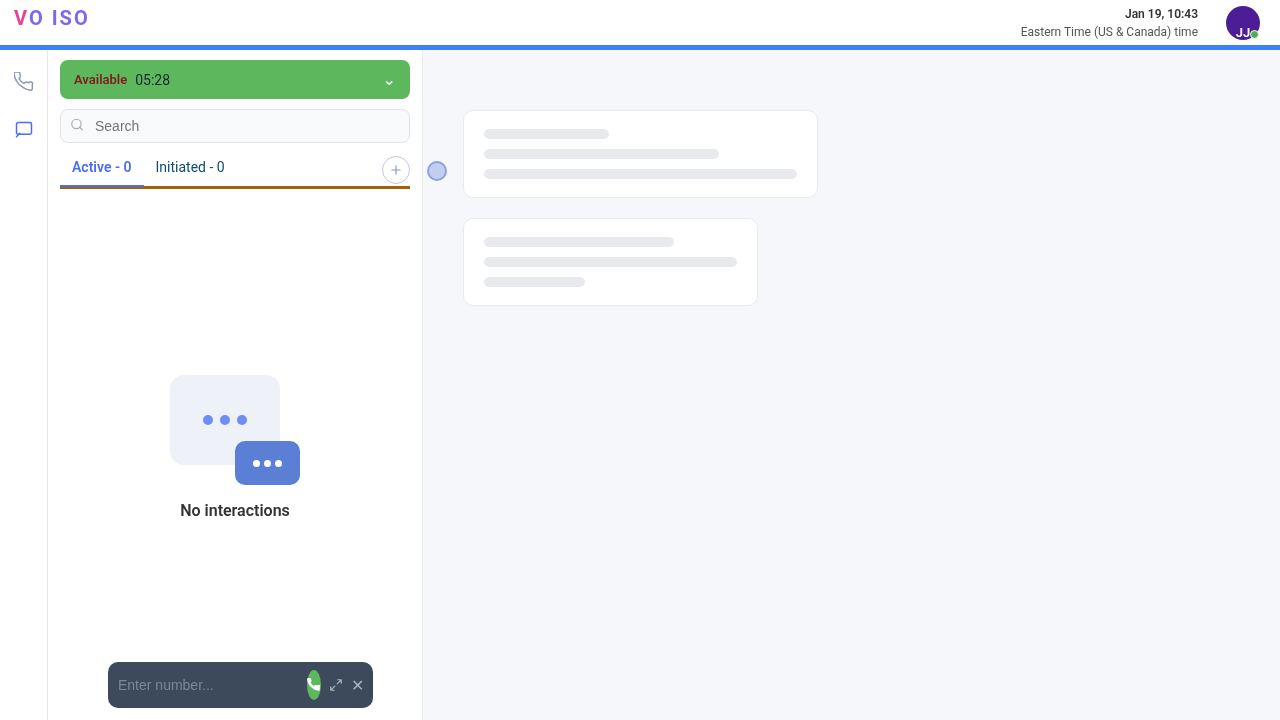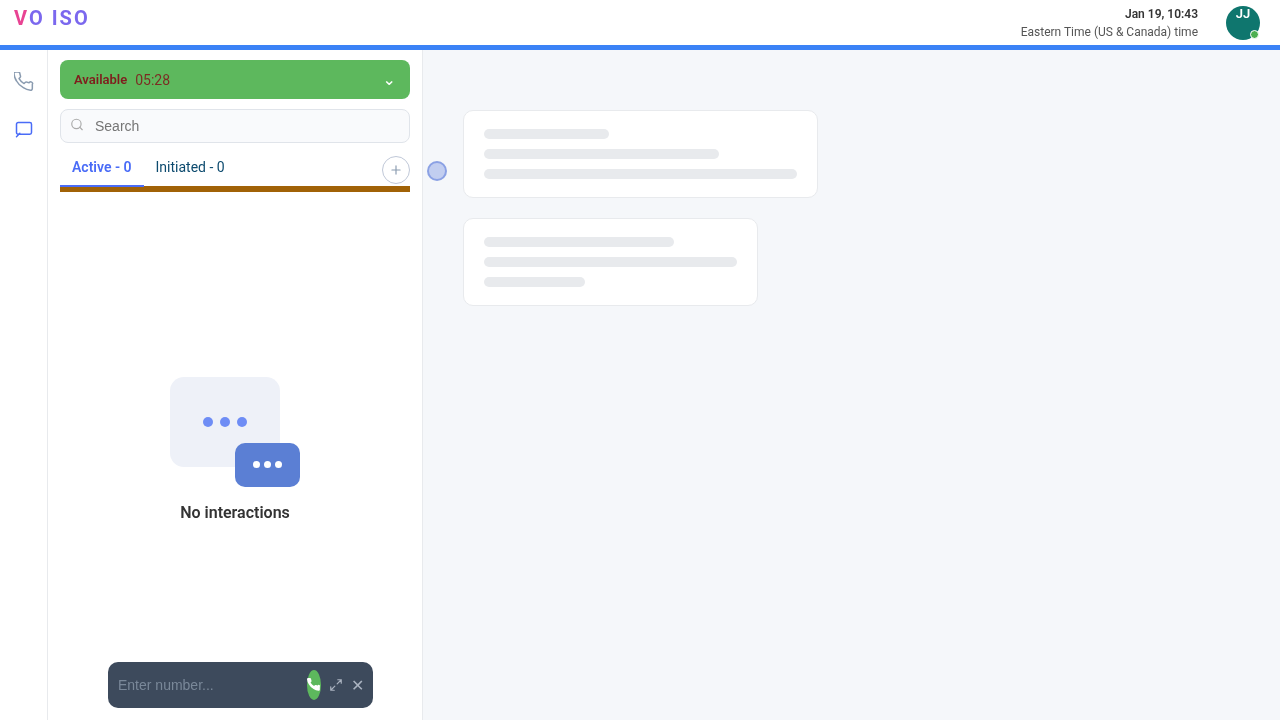--- a/index.html
+++ b/index.html
@@ -34,23 +34,23 @@
       line-height: 1.5;
     }
     .header-datetime .time {
       font-weight: 600;
       color: #333;
     }
     .avatar {
       width: 34px;
       height: 34px;
       border-radius: 50%;
-      background: #0f766e;
-      display: flex;
-      align-items: flex-start;
+      background: #4c1d95;
+      display: flex;
+      align-items: flex-end;
       justify-content: center;
       color: #fff;
       font-size: 13px;
       font-weight: 600;
       position: relative;
     }
     .avatar-dot {
       width: 9px;
       height: 9px;
       background: #4caf50;
@@ -138,21 +138,21 @@
       display: flex;
       align-items: center;
       gap: 8px;
     }
     .available-label {
       color: #7f1d1d;
       font-weight: 600;
       font-size: 13px;
     }
     .available-time {
-      color: #7f1d1d;
+      color: #0f172a;
       font-size: 14px;
       opacity: 0.9;
     }
     .chevron-down {
       color: #fff;
       font-size: 16px;
     }
 
     
     .search-container {
@@ -176,21 +176,21 @@
       transform: translateY(-50%);
       color: #aaa;
       font-size: 13px;
     }
 
     
     .tabs-row {
       display: flex;
       align-items: center;
       margin: 10px 12px 0;
-      border-bottom: 6px solid #a16207;
+      border-bottom: 3px solid #a16207;
       padding-bottom: 0;
       justify-content: space-between;
     }
     .tabs-left {
       display: flex;
       gap: 0;
     }
     .tab {
       font-size: 14px;
       color: #0c4a6e;

